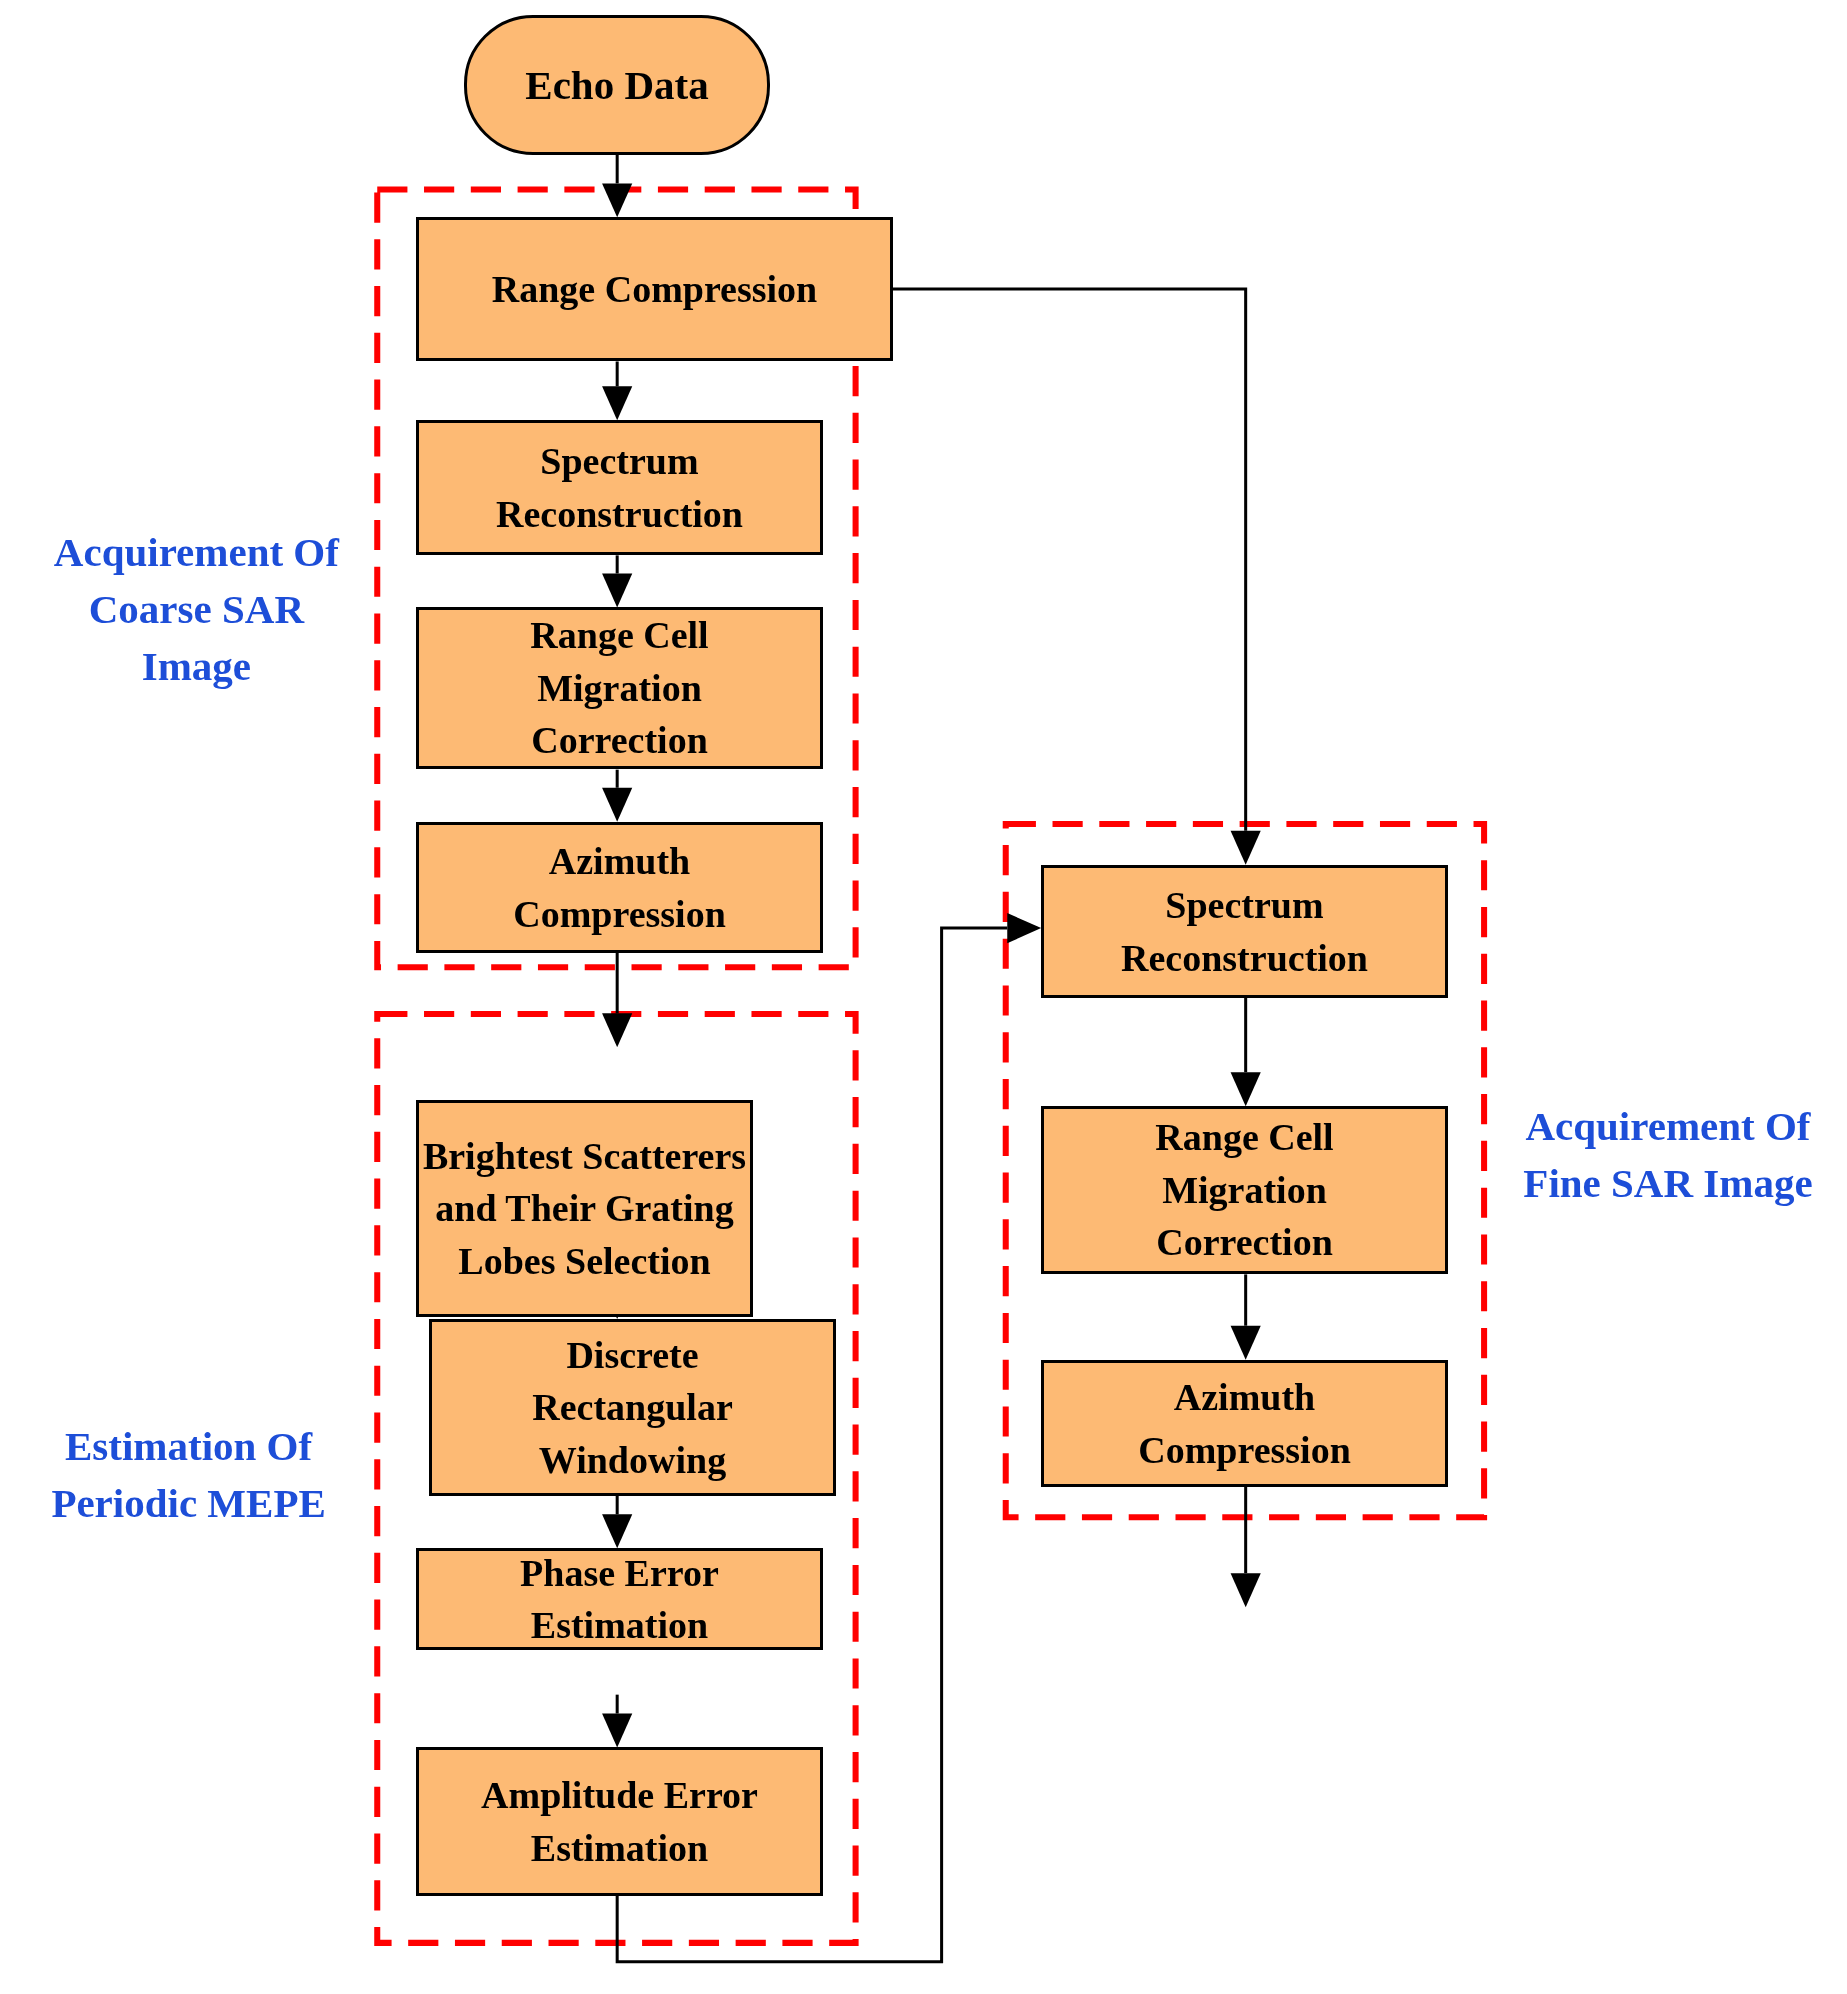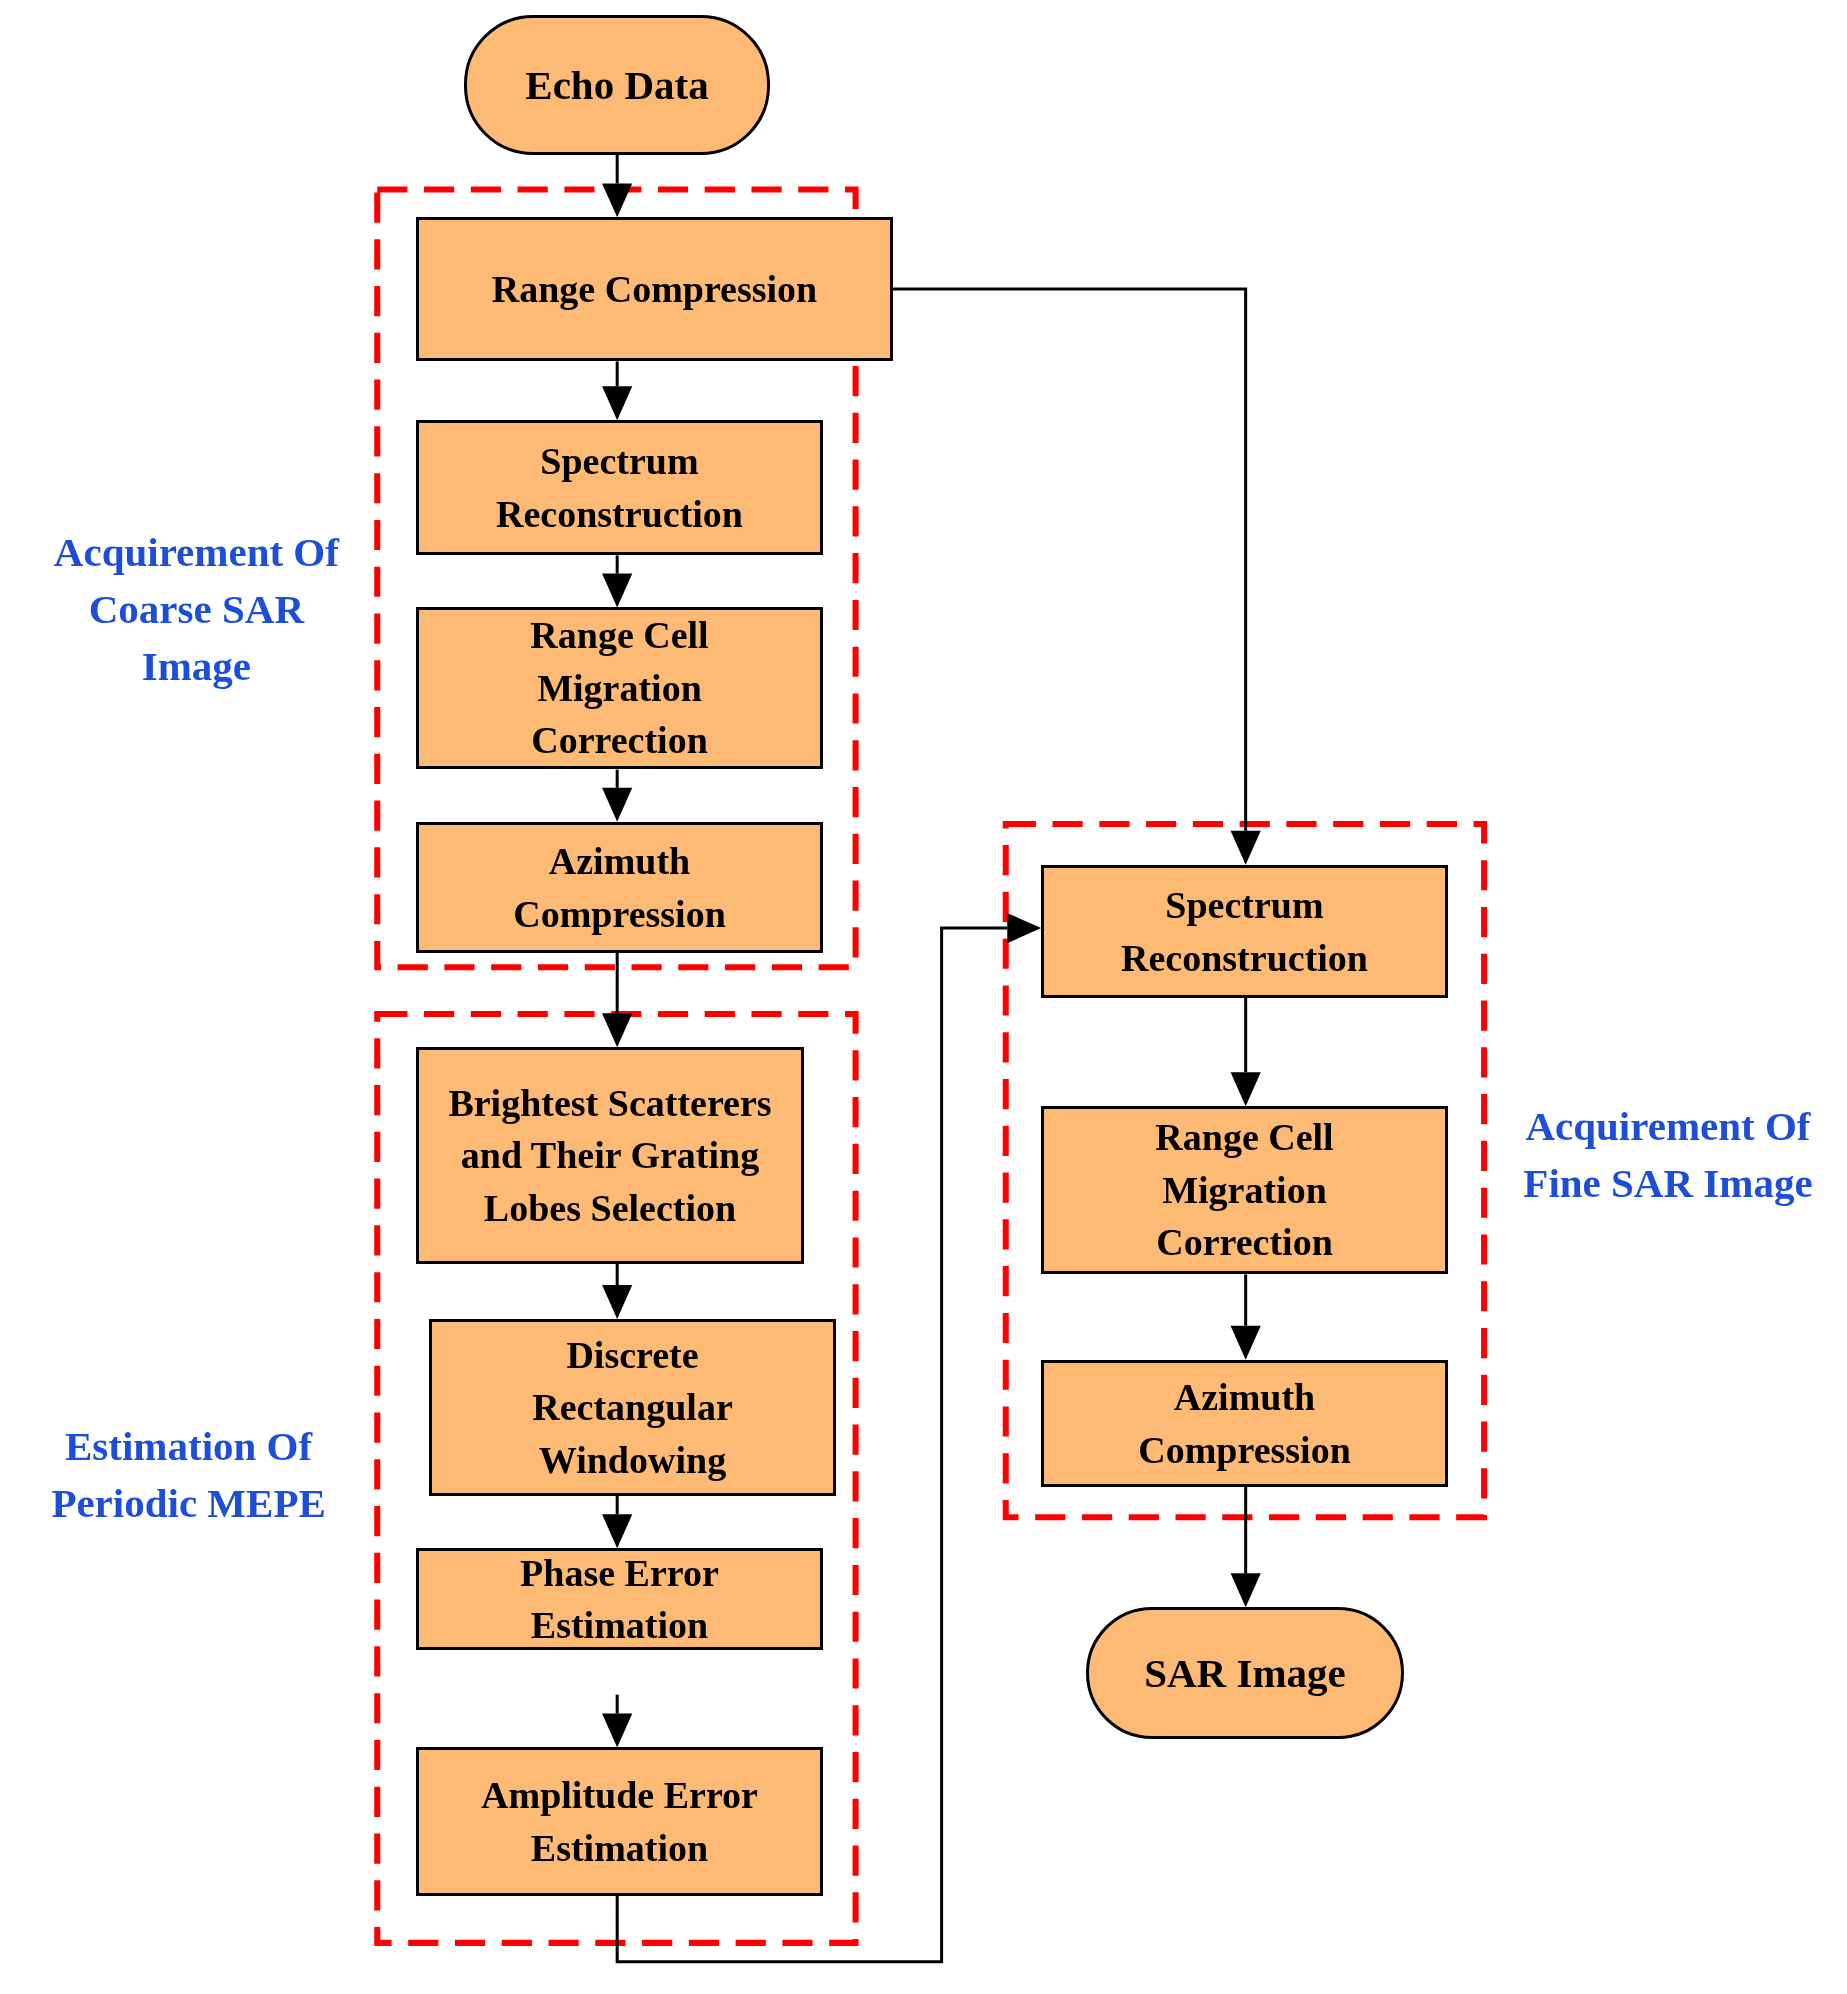--- a/index.html
+++ b/index.html
@@ -93,35 +93,34 @@
       <line x1="1651" y1="1970" x2="1651" y2="2085"></line>
       <polygon points="1651,2130 1631,2085 1671,2085" stroke="none"></polygon>
 
       <path d="M 818 2513 V 2600 H 1248 V 1230 H 1335" fill="none"></path>
       <polygon points="1380,1230 1335,1210 1335,1250" stroke="none"></polygon>
     </g>
   </svg>
 
   <div class="node pill" style="left:464px; top:15px; width:306px; height:140px;">Echo Data</div>
 
-  <div class="node pill" style="left:1086px; top:1607px; width:318px; height:132px;">SAR Image</div>
 
   <div class="node" style="left:416px; top:217px; width:477px; height:144px;">Range Compression</div>
 
   <div class="node" style="left:416px; top:420px; width:407px; height:135px;">Spectrum
 Reconstruction</div>
 
   <div class="node" style="left:416px; top:607px; width:407px; height:162px;">Range Cell
 Migration
 Correction</div>
 
   <div class="node" style="left:416px; top:822px; width:407px; height:131px;">Azimuth
 Compression</div>
 
-  <div class="node" style="left:416px; top:1047px; width:388px; height:217px;">Brightest Scatterers
+  <div class="node" style="left:416px; top:1100px; width:337px; height:217px;">Brightest Scatterers
 and Their Grating
 Lobes Selection</div>
 
   <div class="node" style="left:429px; top:1319px; width:407px; height:177px;">Discrete
 Rectangular
 Windowing</div>
 
   <div class="node" style="left:416px; top:1548px; width:407px; height:102px;">Phase Error
 Estimation</div>
 

